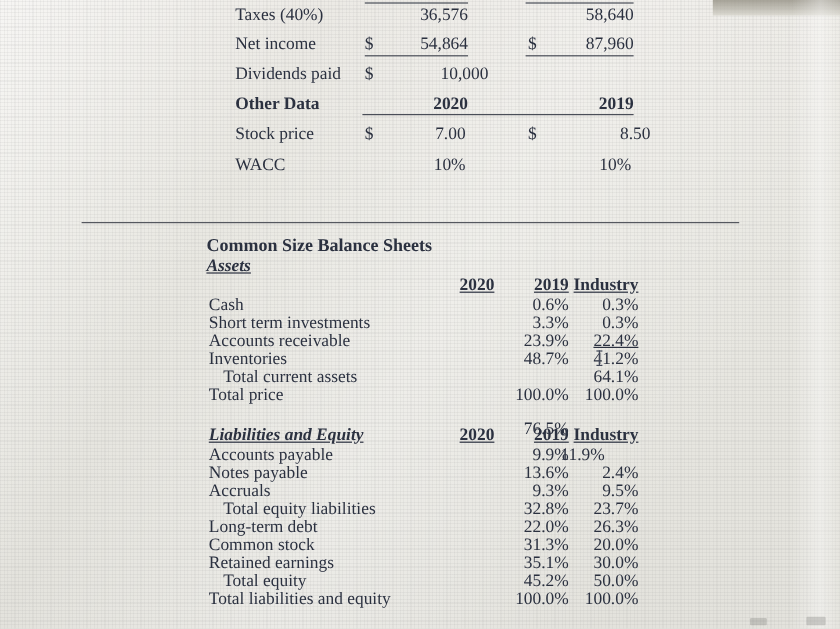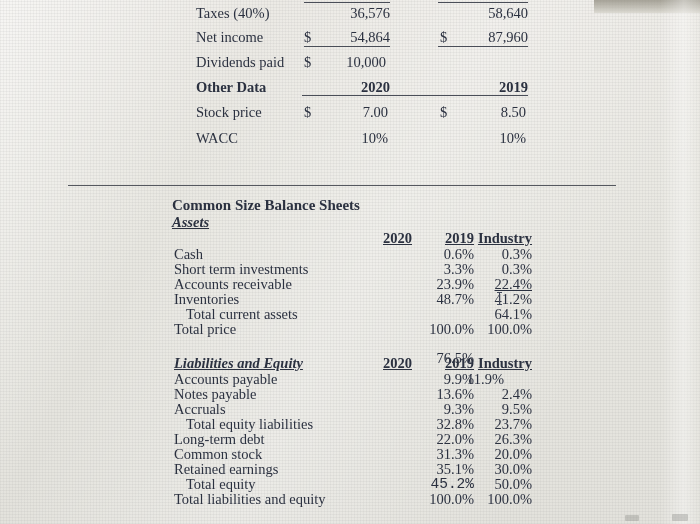--- a/index.html
+++ b/index.html
@@ -152,39 +152,39 @@
       <span class="num" style="left:300px; top:0; width:90px;">54,864</span>
       <span class="cur" style="left:440px; top:0;">$</span>
       <span class="num" style="left:438px; top:0; width:90px;">87,960</span>
       <div class="rule" style="left:304px; top:16px; width:86px; height:1px;"></div>
       <div class="rule" style="left:438px; top:16px; width:90px; height:1px;"></div>
     </div>
 
     <div class="row" style="top:55px;">
       <span class="lbl" style="left:196px; top:0;">Dividends paid</span>
       <span class="cur" style="left:304px; top:0;">$</span>
-      <span class="num" style="left:296px; top:0; width:90px;">10,000</span>
+      <span class="num" style="left:317px; top:0; width:90px;">10,000</span>
     </div>
   </div>
 
   <div>
 
     <div class="row" style="top:80px;">
       <span class="lbl bold" style="left:196px; top:0;">Other Data</span>
       <span class="num bold" style="left:300px; top:0; width:90px;">2020</span>
       <span class="num bold" style="left:438px; top:0; width:90px;">2019</span>
       <div class="rule" style="left:302px; top:15px; width:226px; height:1px;"></div>
     </div>
 
     <div class="row" style="top:105px;">
       <span class="lbl" style="left:196px; top:0;">Stock price</span>
       <span class="cur" style="left:304px; top:0;">$</span>
       <span class="num" style="left:300px; top:0; width:88px;">7.00</span>
       <span class="cur" style="left:440px; top:0;">$</span>
-      <span class="num" style="left:438px; top:0; width:88px;font-family:Liberation Serif, serif;">8.50</span>
+      <span class="num" style="left:454px; top:0; width:88px;font-family:Liberation Serif, serif;">8.50</span>
     </div>
 
     <div class="row" style="top:131px;">
       <span class="lbl" style="left:196px; top:0;">WACC</span>
       <span class="num" style="left:300px; top:0; width:88px;">10%</span>
       <span class="num" style="left:438px; top:0; width:88px;">10%</span>
     </div>
   </div>
 
   <div class="section-rule" style="left:68px; top:185px; width:548px;"></div>
@@ -283,21 +283,21 @@
     </div>
     <div class="row" style="top:462px;">
       <span class="lbl" style="left:174px; top:0;">Retained earnings</span>
       <span class="num" style="left:370px; top:0; width:42px;"></span>
       <span class="num" style="left:424px; top:0; width:50px;">35.1%</span>
       <span class="num" style="left:478px; top:0; width:54px;">30.0%</span>
     </div>
     <div class="row" style="top:477px;">
       <span class="lbl" style="left:186px; top:0;">Total equity</span>
       <span class="num" style="left:370px; top:0; width:42px;"></span>
-      <span class="num" style="left:424px; top:0; width:50px;font-family:Liberation Mono, monospace;">45.2%</span>
+      <span class="num" style="left:424px; top:0; width:50px;">45.2%</span>
       <span class="num" style="left:478px; top:0; width:54px;">50.0%</span>
     </div>
     <div class="row" style="top:492px;">
       <span class="lbl" style="left:174px; top:0;">Total liabilities and equity</span>
       <span class="num" style="left:370px; top:0; width:42px;"></span>
       <span class="num" style="left:418px; top:0; width:56px;">100.0%</span>
       <span class="num" style="left:472px; top:0; width:60px;">100.0%</span>
     </div>
   </div>
 

